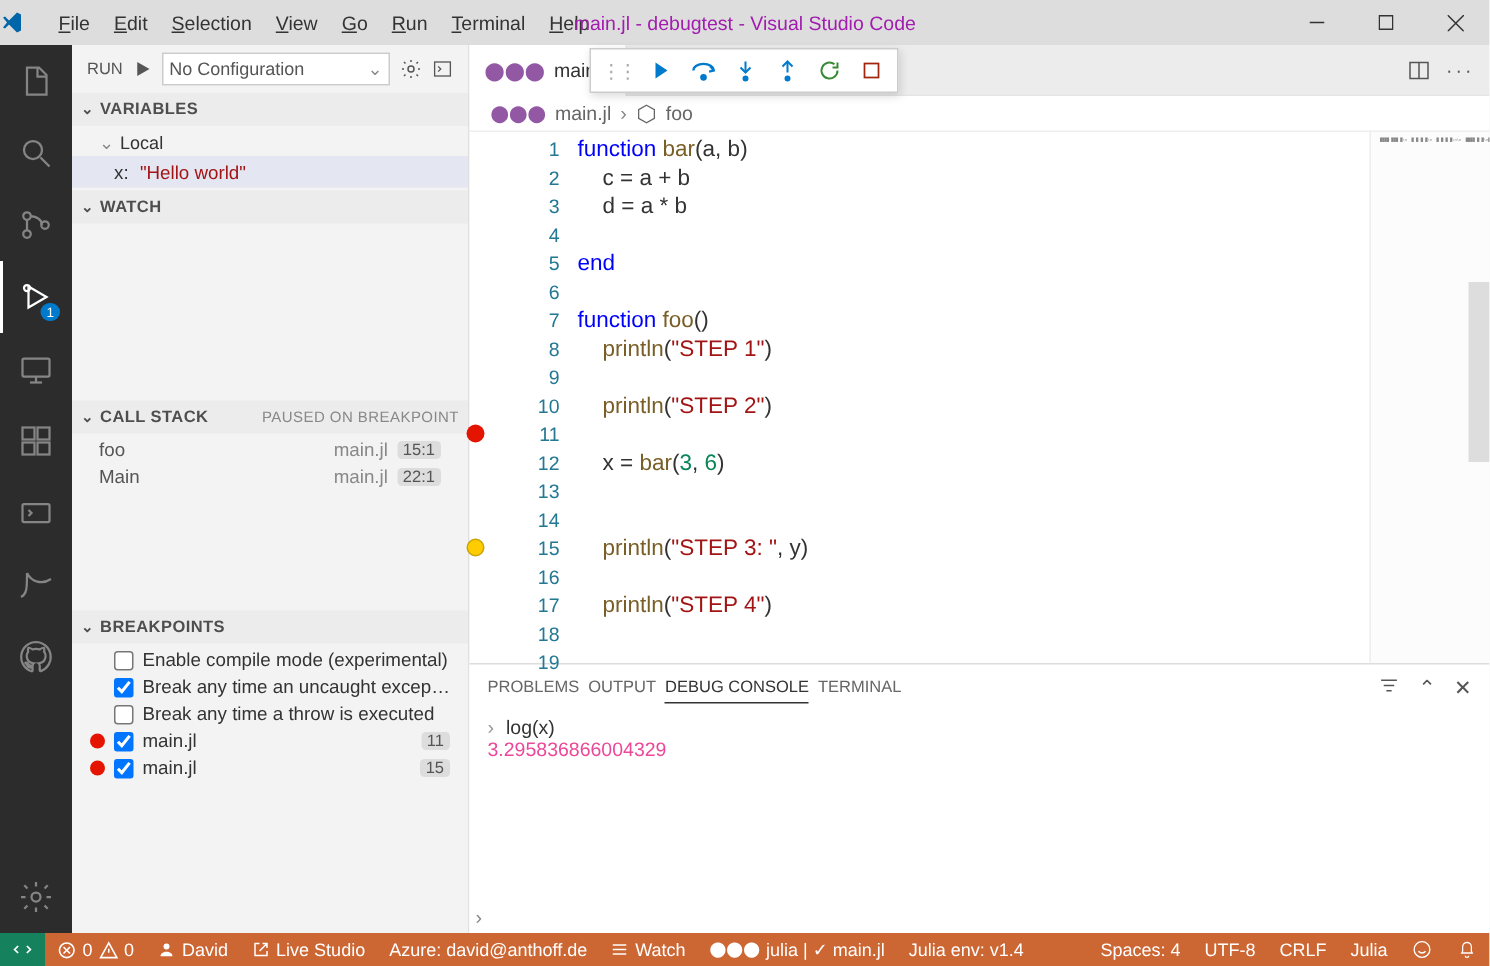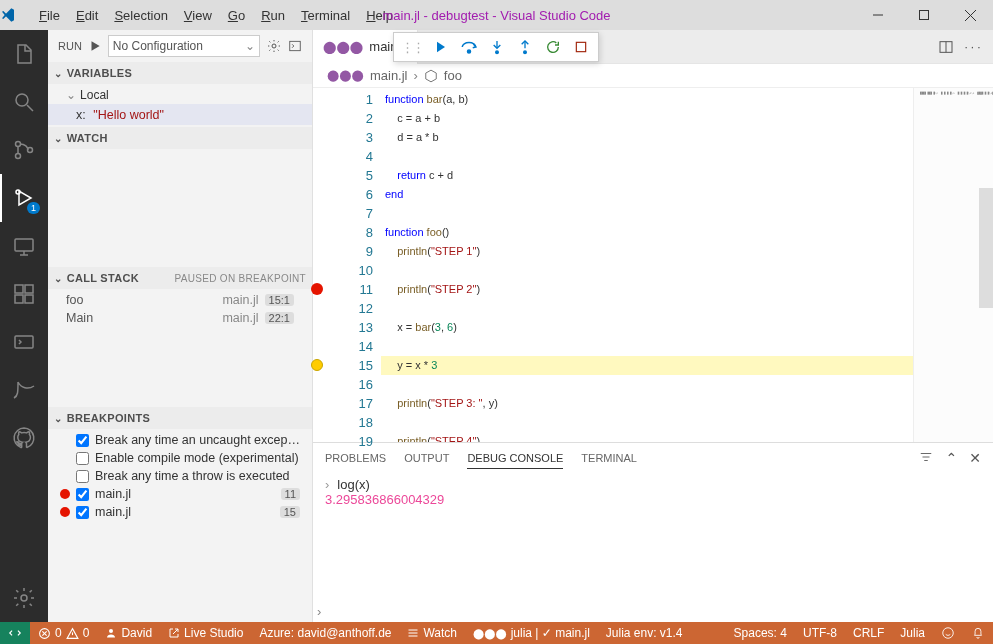--- a/index.html
+++ b/index.html
@@ -64,35 +64,35 @@
 .debugbar { position:absolute; top: 2px; left: 80px; background:#fff; border:1px solid #ccc; box-shadow: 1px 2px 6px rgba(0,0,0,.15); display:flex; align-items:center; height: 30px; padding: 0 4px; gap: 2px; z-index: 10; }
 .debugbar .grip { color:#aaa; padding: 0 3px; cursor: grab; letter-spacing: -2px; }
 .debugbar .btn { width: 26px; height:26px; display:flex; align-items:center; justify-content:center; border-radius:3px; }
 
 .editor { flex:1; display:flex; min-height:0; position:relative; }
 .gutter { width: 50px; text-align:right; padding: 2px 8px 2px 0; font-family: Consolas, monospace; font-size: 13px; color: #237893; background:#fff; user-select:none; }
 .gutter .ln { height: 19px; line-height:19px; position:relative; }
 .glyph { position:absolute; left:-20px; top: 3px; width:12px; height:12px; border-radius:50%; }
 .glyph.bp { background:#e51400; }
 .glyph.cur { background:#ffcc00; border:1px solid #c9a500; }
-.code { flex:1; font-family: Consolas, monospace; font-size: 11px; padding:2px 0; line-height:19px; overflow:hidden; }
+.code { flex:1; font-family: Consolas, monospace; font-size: 15px; padding:2px 0; line-height:19px; overflow:hidden; }
 .code .row { height:19px; padding-left: 4px; white-space: pre; }
 .code .row.hl { background: #fff9bf; }
 .kw { color:#0000ff; }
 .fnname { color:#795e26; }
 .str { color:#a31515; }
 .num { color:#098658; }
 
 .minimap { position:absolute; top:0; right:0; width:80px; height:100%; background:#fcfcfc; border-left:1px solid #eee; }
 .minimap .mm { position:absolute; font-size:2.5px; line-height:3px; font-family:monospace; color:#888; top:4px; left:6px; white-space:pre; }
 .minimap .scroll { position:absolute; right:0; top: 100px; width:14px; height:120px; background: rgba(100,100,100,.2); }
 
 
 .panel { height: 180px; border-top: 1px solid #ddd; display:flex; flex-direction:column; background:#fff; }
-.panel-tabs { height: 30px; display:flex; align-items:center; padding:0 12px; gap:18px; font-size:11px; color:#666; border-bottom: transparent; }
+.panel-tabs { height: 30px; display:flex; align-items:center; padding:0 12px; gap:6px; font-size:11px; color:#666; border-bottom: transparent; }
 .panel-tabs .pt { padding: 4px 0; text-transform: uppercase; }
 .panel-tabs .pt.active { color:#333; border-bottom: 1px solid #333; }
 .panel-tabs .pright { margin-left:auto; display:flex; gap:12px; color:#555; }
 .panel-body { flex:1; padding: 4px 12px; font-family: Consolas, monospace; font-size:13px; overflow:auto; }
 .panel-body .prompt { color:#999; margin-right:8px; }
 .panel-body .in { color:#333; }
 .panel-body .out { color:#ec4899; }
 .panel .chevbottom { height: 18px; padding: 0 4px; color:#888; }
 
 
@@ -281,27 +281,27 @@
     </div>
 
     <div class="section" style="flex:1">
       <div class="section-hdr">
           <span class="chev">⌄</span>
           <span>BREAKPOINTS</span>
         </div>
       <div class="section-body" id="bpbody">
           <div class="bprow">
             <span class="dot gray" style="visibility:hidden"></span>
+            <input type="checkbox" style="">
+            <span class="lbl">Enable compile mode (experimental)</span>
+          </div>
+          <div class="bprow">
+            <span class="dot gray" style="visibility:hidden"></span>
             <input type="checkbox" checked="" style="">
             <span class="lbl">Break any time an uncaught excepti…</span>
-          </div>
-          <div class="bprow">
-            <span class="dot gray" style="visibility:hidden"></span>
-            <input type="checkbox" style="">
-            <span class="lbl">Enable compile mode (experimental)</span>
           </div>
           <div class="bprow">
             <span class="dot gray" style="visibility:hidden"></span>
             <input type="checkbox" style="">
             <span class="lbl">Break any time a throw is executed</span>
           </div>
           <div class="bprow">
             <span class="dot red"></span>
             <input type="checkbox" checked="" style="">
             <span class="lbl">main.jl</span>
@@ -408,31 +408,29 @@
           <div class="ln">16</div>
           <div class="ln">17</div>
           <div class="ln">18</div>
           <div class="ln">19</div>
         </div>
       <div class="code" id="code">
           <div class="row"><span class="kw">function</span> <span class="fnname">bar</span>(a, b)</div>
           <div class="row">    c = a + b</div>
           <div class="row">    d = a * b</div>
           <div class="row"></div>
-          <div class="row">    <span class="kw">return</span> c + d</div>
           <div class="row"><span class="kw">end</span></div>
           <div class="row"></div>
           <div class="row"><span class="kw">function</span> <span class="fnname">foo</span>()</div>
           <div class="row">    <span class="fnname">println</span>(<span class="str">"STEP 1"</span>)</div>
           <div class="row"></div>
           <div class="row">    <span class="fnname">println</span>(<span class="str">"STEP 2"</span>)</div>
           <div class="row"></div>
           <div class="row">    x = <span class="fnname">bar</span>(<span class="num">3</span>, <span class="num">6</span>)</div>
           <div class="row"></div>
-          <div class="row hl">    y = x * <span class="num">3</span></div>
           <div class="row"></div>
           <div class="row">    <span class="fnname">println</span>(<span class="str">"STEP 3: "</span>, y)</div>
           <div class="row"></div>
           <div class="row">    <span class="fnname">println</span>(<span class="str">"STEP 4"</span>)</div>
         </div>
       <div class="minimap">
         <div class="mm">████ ███ █\n  █ █ █ █\n  █ █ █ █\n\n  ████ █ █\n███\n\n████ ███\n  ██████\n\n  ██████\n\n  █ ███ █\n\n  █ █ █ █\n\n  ██████ █\n\n  ██████</div>
         <div class="scroll"></div>
       </div>
     </div>

